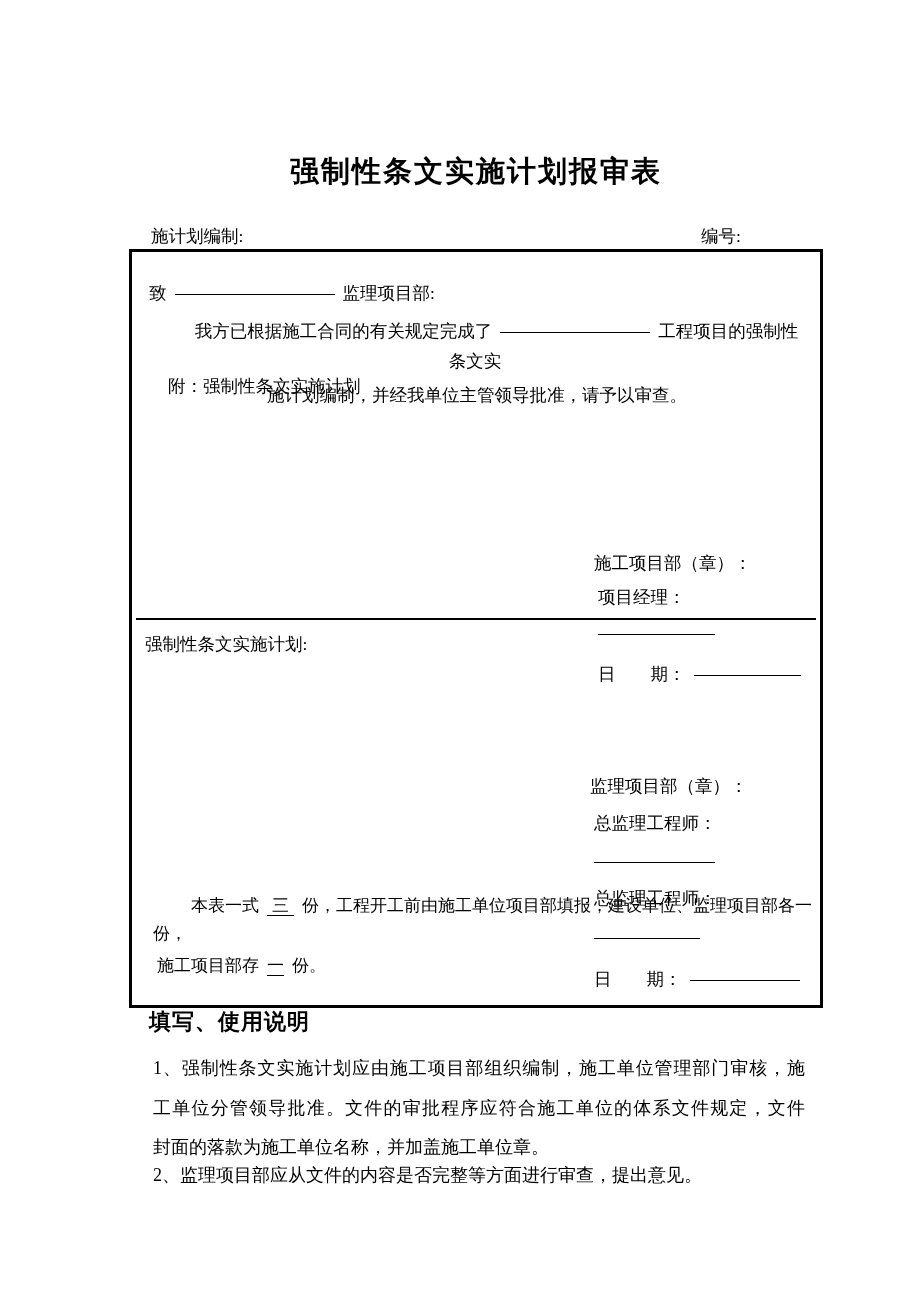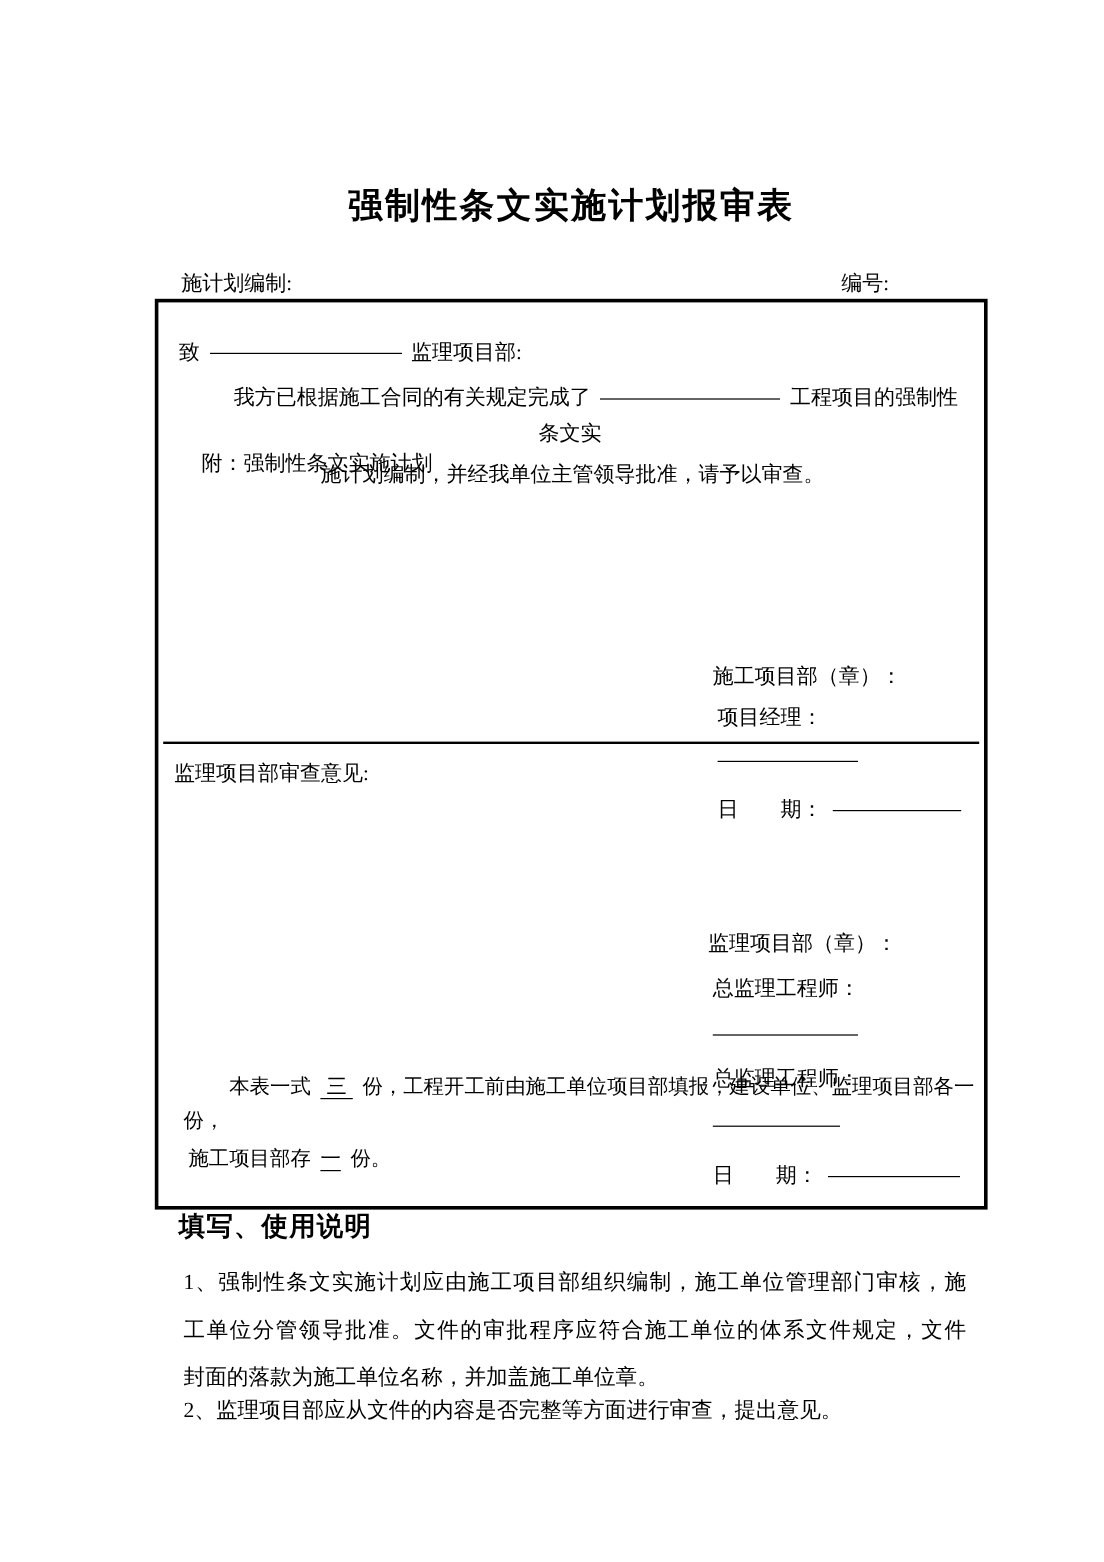--- a/index.html
+++ b/index.html
@@ -100,21 +100,21 @@
       <div class="abs sig1 sig-block fs">
         <div>施工项目部（章）：</div>
         <div><span>项目经理：</span><span class="blank b117"></span></div>
         <div><span>日　　期：</span><span class="blank b107"></span></div>
       </div>
 
     </div>
 
     <div class="sec2"></div>
 
-    <div class="abs review-label fs">监理项目部审查意见:</div>
+    <div class="abs review-label fs">强制性条文实施计划:</div>
 
     <div class="abs sig2 sig-block fs">
       <div>监理项目部（章）：</div>
       <div><span>总监理工程师：</span><span class="blank b121"></span></div>
       <div><span>总监理工程师：</span><span class="blank b106"></span></div>
       <div><span>日　　期：</span><span class="blank b110"></span></div>
     </div>
 
   </div>
 

